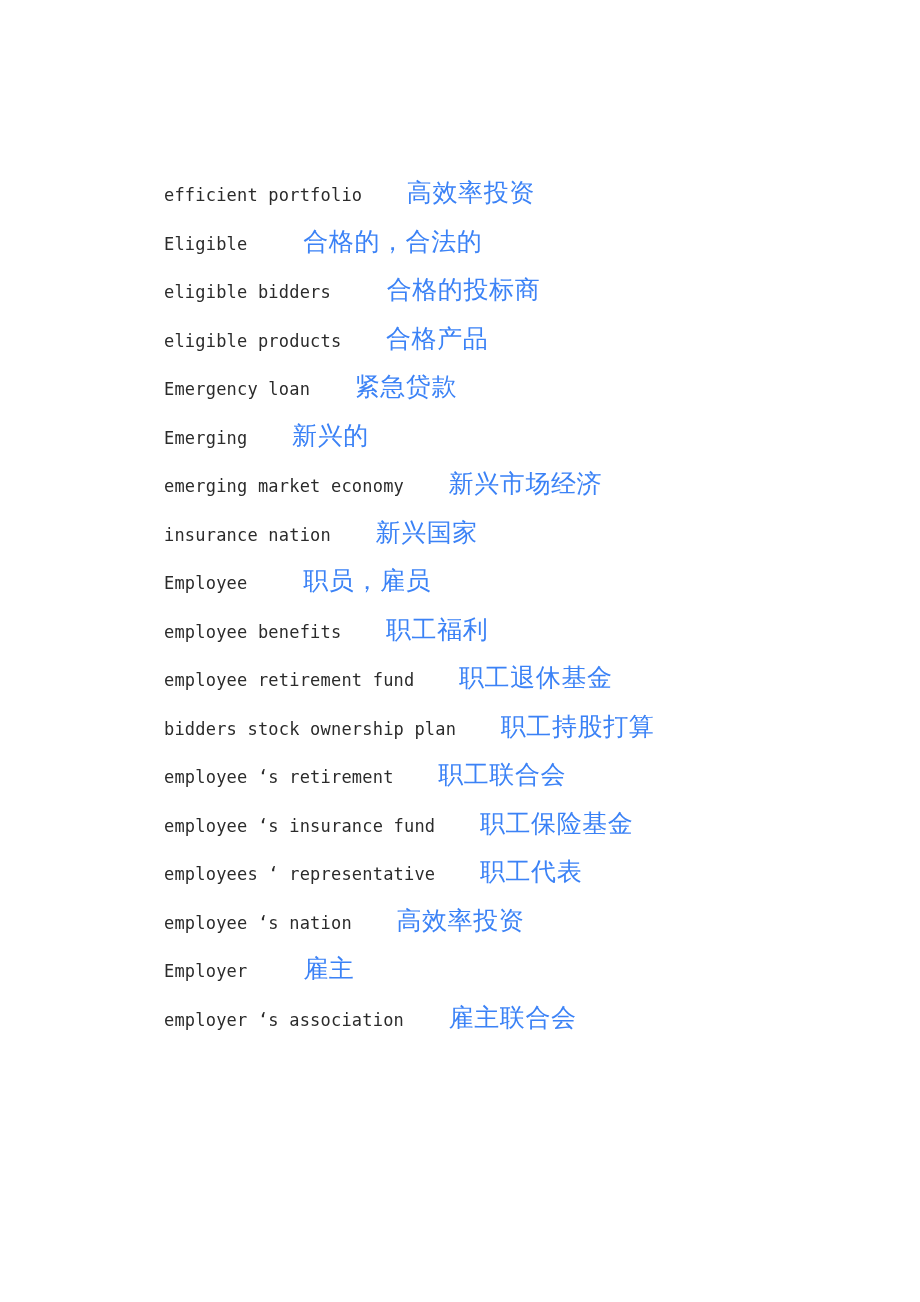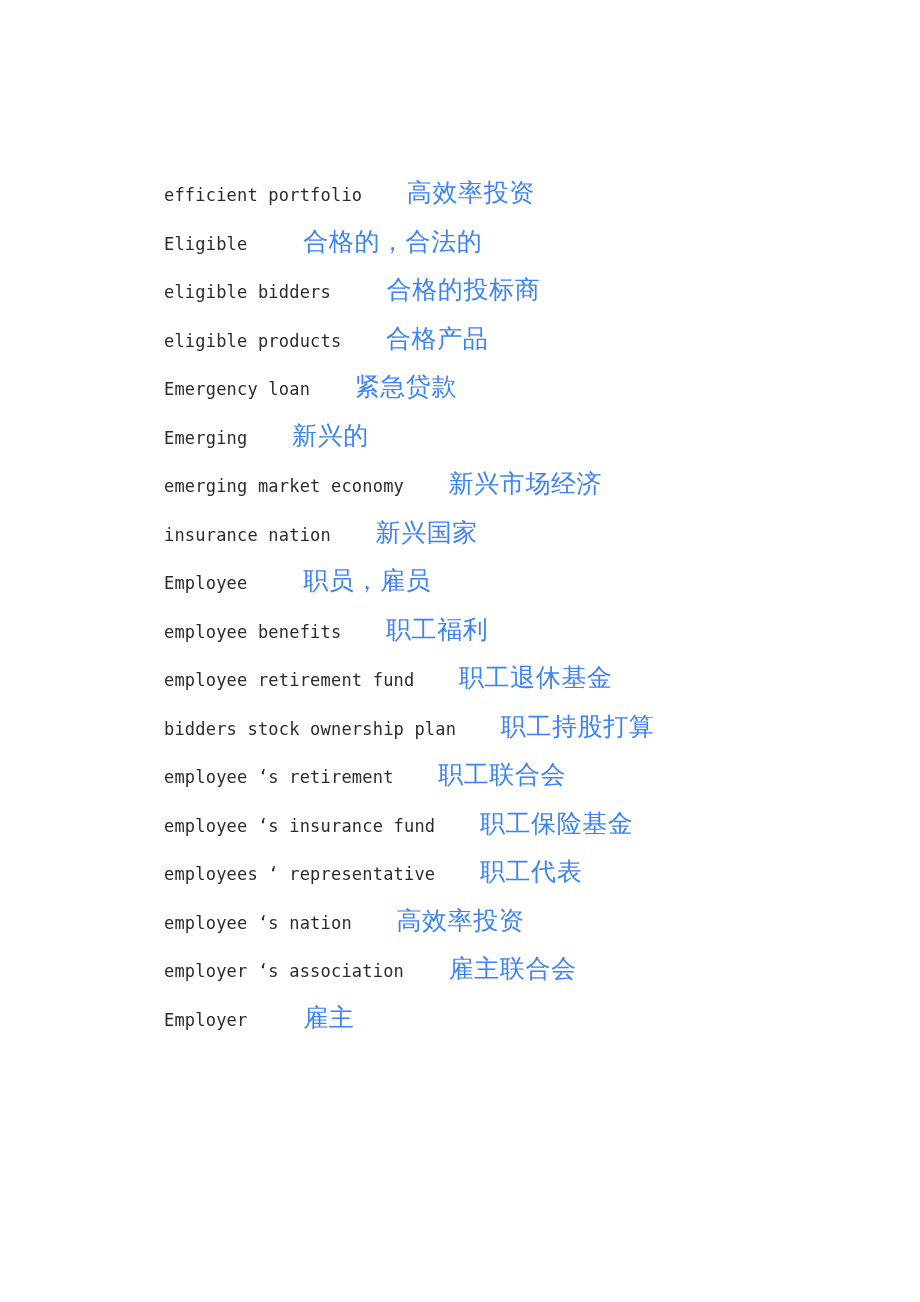--- a/index.html
+++ b/index.html
@@ -76,16 +76,16 @@
       <div class="entry-row"><span class="term">emerging market economy</span><span class="gap">    </span><span class="gloss">新兴市场经济</span></div>
       <div class="entry-row"><span class="term">insurance nation</span><span class="gap">    </span><span class="gloss">新兴国家</span></div>
       <div class="entry-row"><span class="term">Employee</span><span class="gap">     </span><span class="gloss">职员，雇员</span></div>
       <div class="entry-row"><span class="term">employee benefits</span><span class="gap">    </span><span class="gloss">职工福利</span></div>
       <div class="entry-row"><span class="term">employee retirement fund</span><span class="gap">    </span><span class="gloss">职工退休基金</span></div>
       <div class="entry-row"><span class="term">bidders stock ownership plan</span><span class="gap">    </span><span class="gloss">职工持股打算</span></div>
       <div class="entry-row"><span class="term">employee ‘s retirement</span><span class="gap">    </span><span class="gloss">职工联合会</span></div>
       <div class="entry-row"><span class="term">employee ‘s insurance fund</span><span class="gap">    </span><span class="gloss">职工保险基金</span></div>
       <div class="entry-row"><span class="term">employees ‘ representative</span><span class="gap">    </span><span class="gloss">职工代表</span></div>
       <div class="entry-row"><span class="term">employee ‘s nation</span><span class="gap">    </span><span class="gloss">高效率投资</span></div>
+      <div class="entry-row"><span class="term">Employer</span><span class="gap">     </span><span class="gloss">雇主</span></div>
       <div class="entry-row"><span class="term">employer ‘s association</span><span class="gap">    </span><span class="gloss">雇主联合会</span></div>
-      <div class="entry-row"><span class="term">Employer</span><span class="gap">     </span><span class="gloss">雇主</span></div>
     </div>
 </div>
 
 </body></html>

